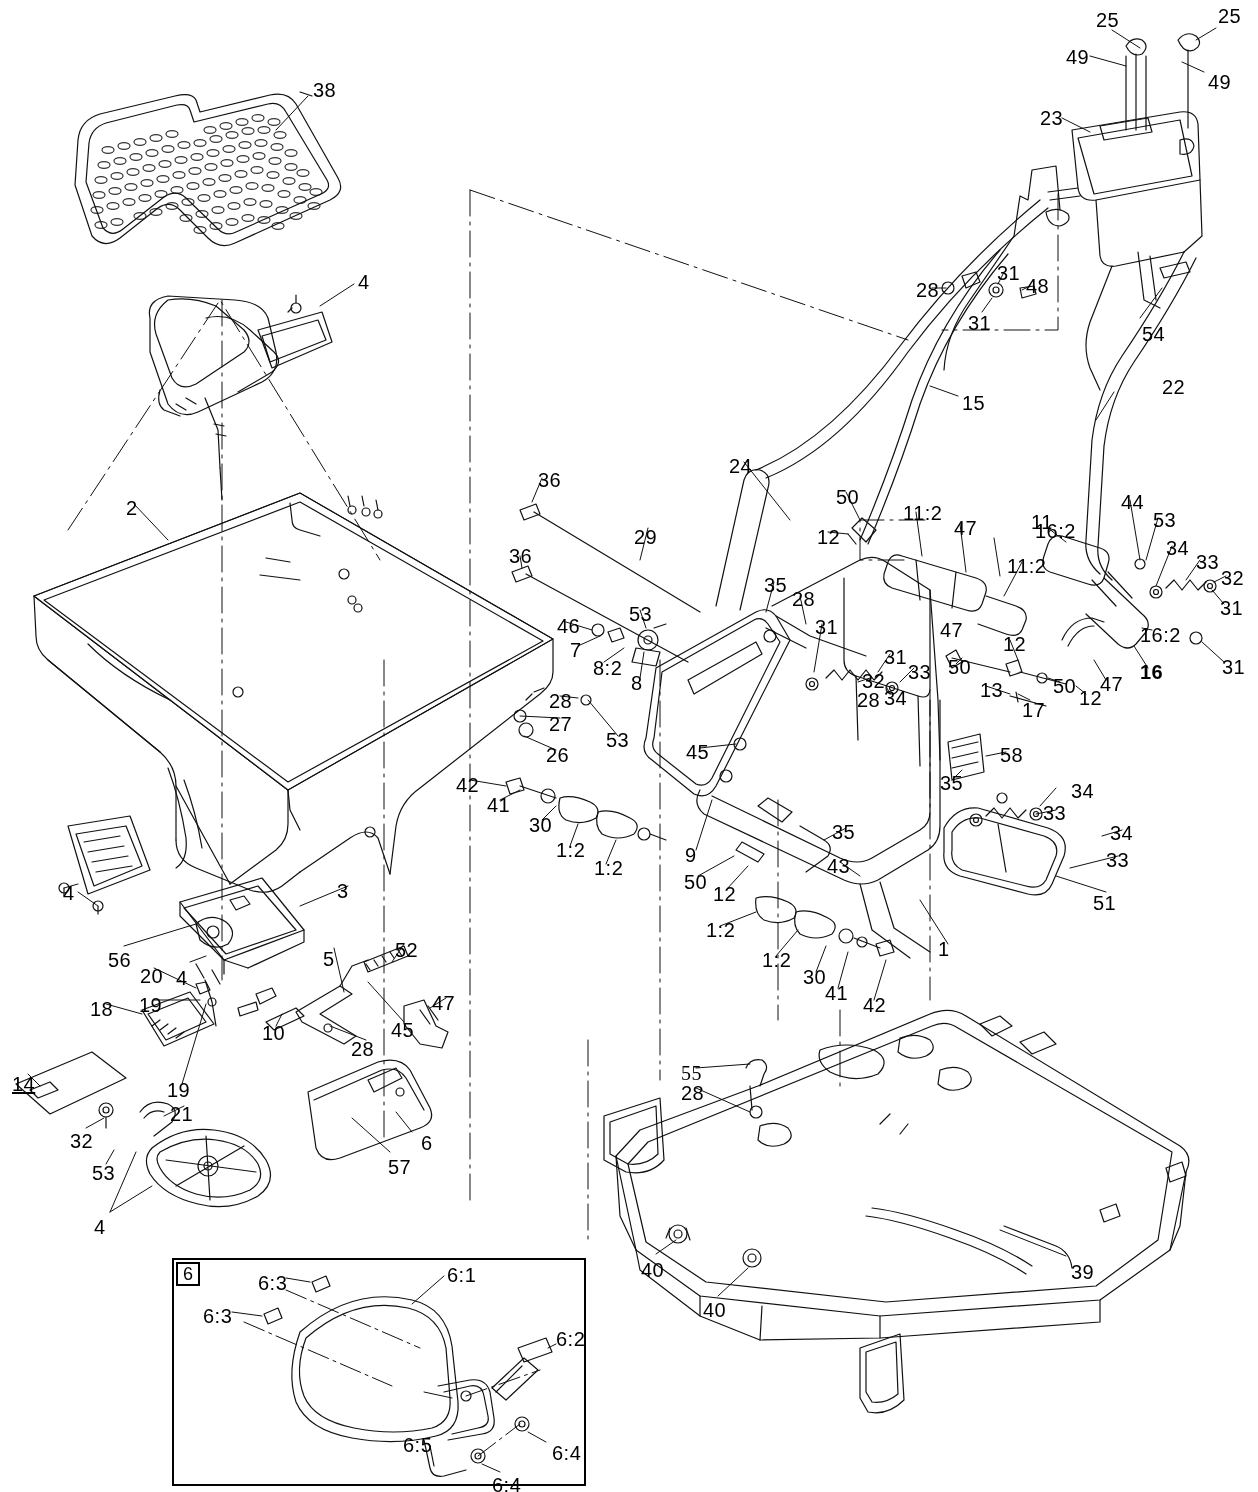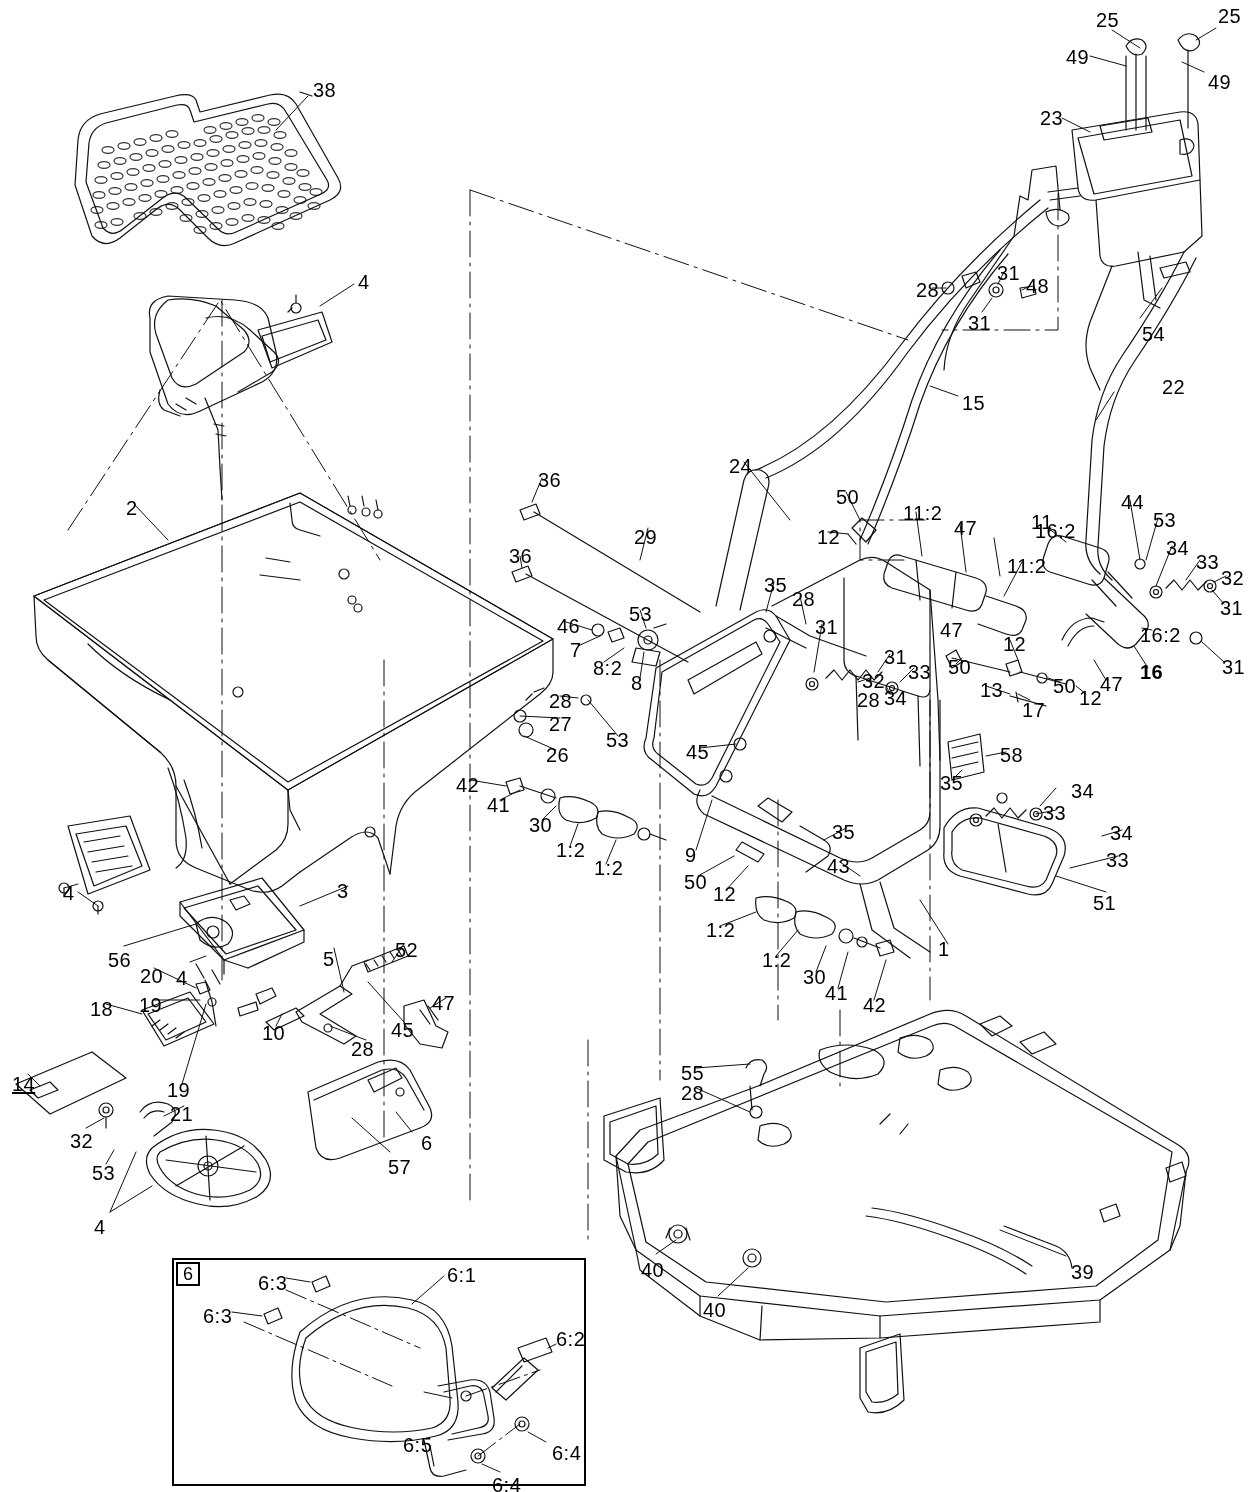--- a/index.html
+++ b/index.html
@@ -714,21 +714,21 @@
       <div class="callout" style="left: 139px; top: 995px;">19</div>
       <div class="callout" style="left: 825px; top: 983px;">41</div>
       <div class="callout" style="left: 863px; top: 995px;">42</div>
       <div class="callout" style="left: 90px; top: 999px;">18</div>
       <div class="callout" style="left: 432px; top: 993px;">47</div>
       <div class="callout" style="left: 391px; top: 1020px;">45</div>
       <div class="callout" style="left: 351px; top: 1039px;">28</div>
       <div class="callout" style="left: 262px; top: 1023px;">10</div>
       <div class="callout" style="left: 12px; top: 1074px; text-decoration: underline;">14</div>
       <div class="callout" style="left: 167px; top: 1080px;">19</div>
-      <div class="callout" style="left: 681px; top: 1063px;">55</div>
+      <div class="callout" style="left: 681px; top: 1063px; font-family: Liberation Serif, serif;">55</div>
       <div class="callout" style="left: 681px; top: 1083px;">28</div>
       <div class="callout" style="left: 170px; top: 1104px;">21</div>
       <div class="callout" style="left: 70px; top: 1131px;">32</div>
       <div class="callout" style="left: 421px; top: 1133px;">6</div>
       <div class="callout" style="left: 376px; top: 1157px; margin-left: 12px;">57</div>
       <div class="callout" style="left: 92px; top: 1163px;">53</div>
       <div class="callout" style="left: 94px; top: 1217px;">4</div>
       <div class="callout" style="left: 641px; top: 1260px;">40</div>
       <div class="callout" style="left: 1071px; top: 1262px;">39</div>
       <div class="callout" style="left: 703px; top: 1300px;">40</div>

